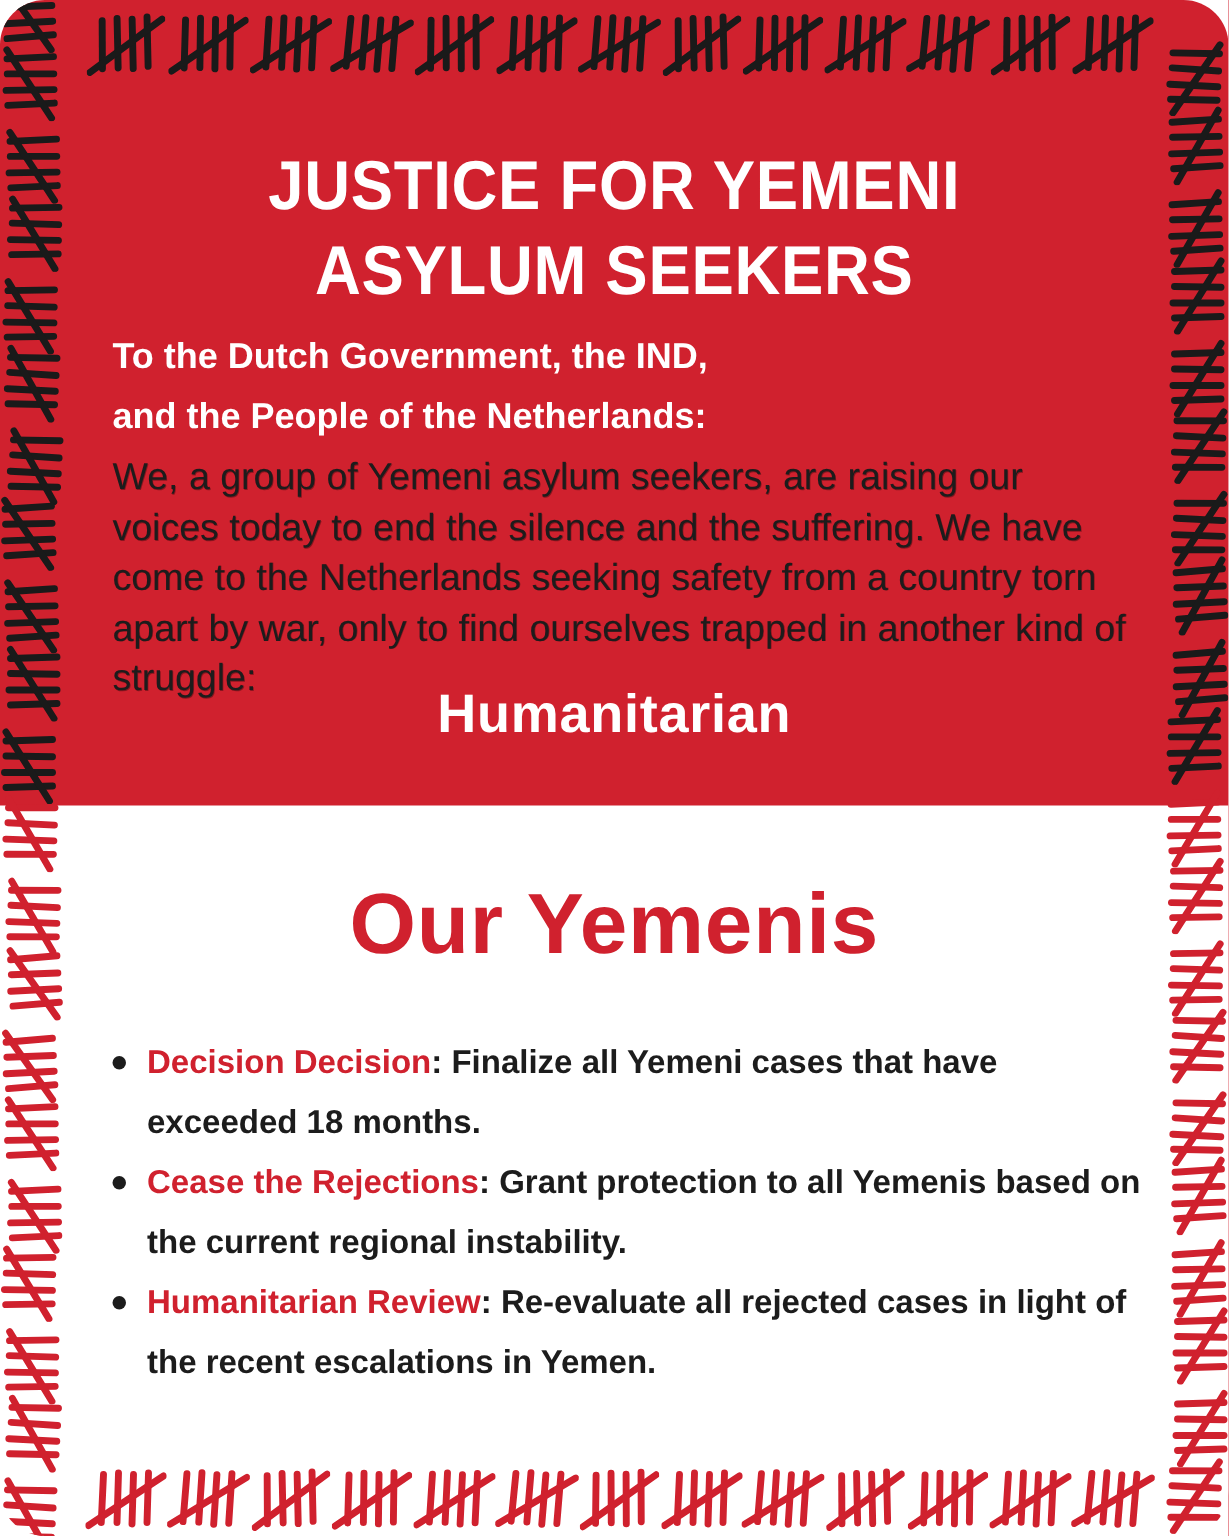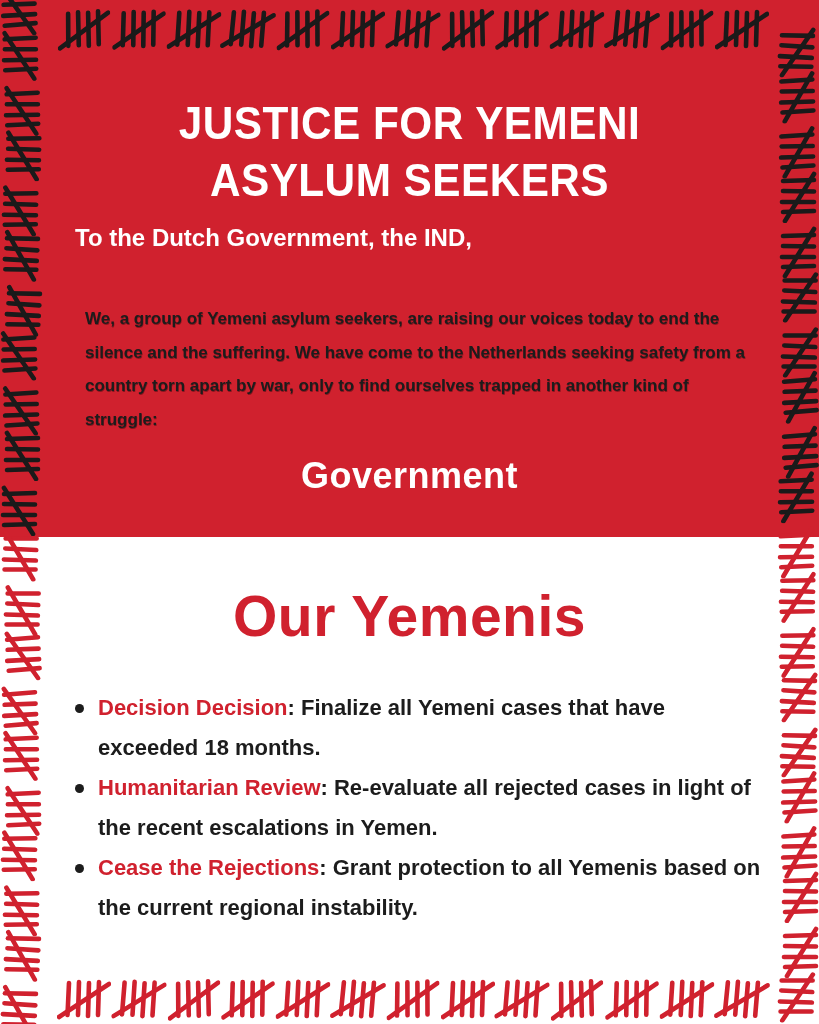--- a/index.html
+++ b/index.html
@@ -8,43 +8,43 @@
     --white:#ffffff;
   }
   html,body{margin:0;padding:0;}
   body{
     width:819px;height:1024px;
     font-family:"Liberation Sans",sans-serif;
     background:#fff;
   }
   .poster{
     position:relative;width:819px;height:1024px;
-    background:var(--white);overflow:hidden;
+    background:var(--white);overflow:hidden;border-radius:30px;
   }
   .red-band{
     position:absolute;left:0;top:0;width:819px;height:537px;
     background:var(--red);
   }
   
   .hero-title{
     position:absolute;left:0;top:64px;width:819px;
     text-align:center;color:var(--white);
     font-weight:bold;font-size:46px;line-height:57px;
     transform:scaleX(0.92);transform-origin:50% 0;
     letter-spacing:0.5px;
   }
   .salutation{
     position:absolute;left:75px;top:218px;
     color:var(--white);font-weight:bold;
     font-size:24px;line-height:40px;
   }
   .hero-body{
-    position:absolute;left:85px;top:302px;width:678px;
-    color:var(--ink);font-weight:bold;
-    font-size:17px;line-height:33.5px;margin:0;
+    position:absolute;left:75px;top:302px;width:678px;
+    color:var(--ink);font-weight:normal;
+    font-size:25px;line-height:33.5px;margin:0;
     text-shadow:0.5px 0.5px 0 rgba(0,0,0,0.35);
   }
   .emphasis{
     position:absolute;left:0;top:455px;width:819px;
     text-align:center;color:var(--white);
     font-weight:bold;font-size:36px;letter-spacing:0.5px;
   }
   
   .demands-heading{
     position:absolute;left:0;top:583px;width:819px;margin:0;
@@ -77,42 +77,43 @@
   <div class="red-band"></div>
 
   <section>
     <h1 class="hero-title">
       <div>JUSTICE FOR YEMENI</div>
       <div>ASYLUM SEEKERS</div>
     </h1>
 
     <div class="salutation">
       <div>To the Dutch Government, the IND,</div>
+      <div>and the People of the Netherlands:</div>
     </div>
 
     <p class="hero-body">We, a group of Yemeni asylum seekers, are raising our voices today to end the silence and the suffering. We have come to the Netherlands seeking safety from a country torn apart by war, only to find ourselves trapped in another kind of struggle:</p>
 
-    <div class="emphasis">Government</div>
+    <div class="emphasis">Humanitarian</div>
   </section>
 
   <section>
     <h2 class="demands-heading">Our Yemenis</h2>
 
     <ul class="demands-list">
       <li>
         <span class="dot"></span>
         <span class="lead">Decision Decision</span><span class="rest">: Finalize all Yemeni cases that have exceeded 18 months.</span>
       </li>
       <li>
         <span class="dot"></span>
-        <span class="lead">Humanitarian Review</span><span class="rest">: Re-evaluate all rejected cases in light of the recent escalations in Yemen.</span>
+        <span class="lead">Cease the Rejections</span><span class="rest">: Grant protection to all Yemenis based on the current regional instability.</span>
       </li>
       <li>
         <span class="dot"></span>
-        <span class="lead">Cease the Rejections</span><span class="rest">: Grant protection to all Yemenis based on the current regional instability.</span>
+        <span class="lead">Humanitarian Review</span><span class="rest">: Re-evaluate all rejected cases in light of the recent escalations in Yemen.</span>
       </li>
     </ul>
   </section>
 
   <div id="decor">
       <div class="tally" style="left: 57px; top: 5px; transform: rotate(-3deg);"><svg width="54" height="46" viewBox="0 0 54 46">
           <g stroke="#1a1a1a" stroke-width="4.6" stroke-linecap="round" fill="none">
             <line x1="12" y1="8" x2="10.5" y2="40"></line>
             <line x1="22" y1="7" x2="21" y2="40"></line>
             <line x1="32" y1="8" x2="31" y2="41"></line>

